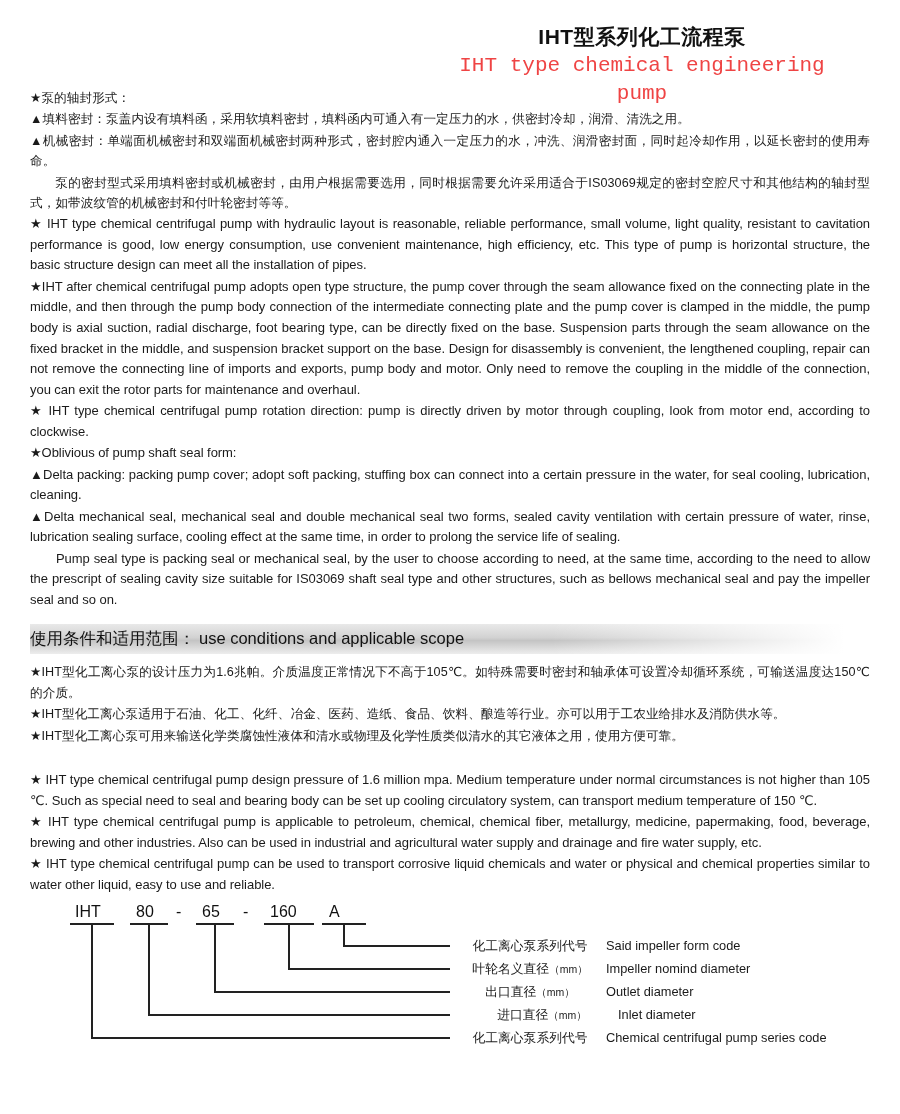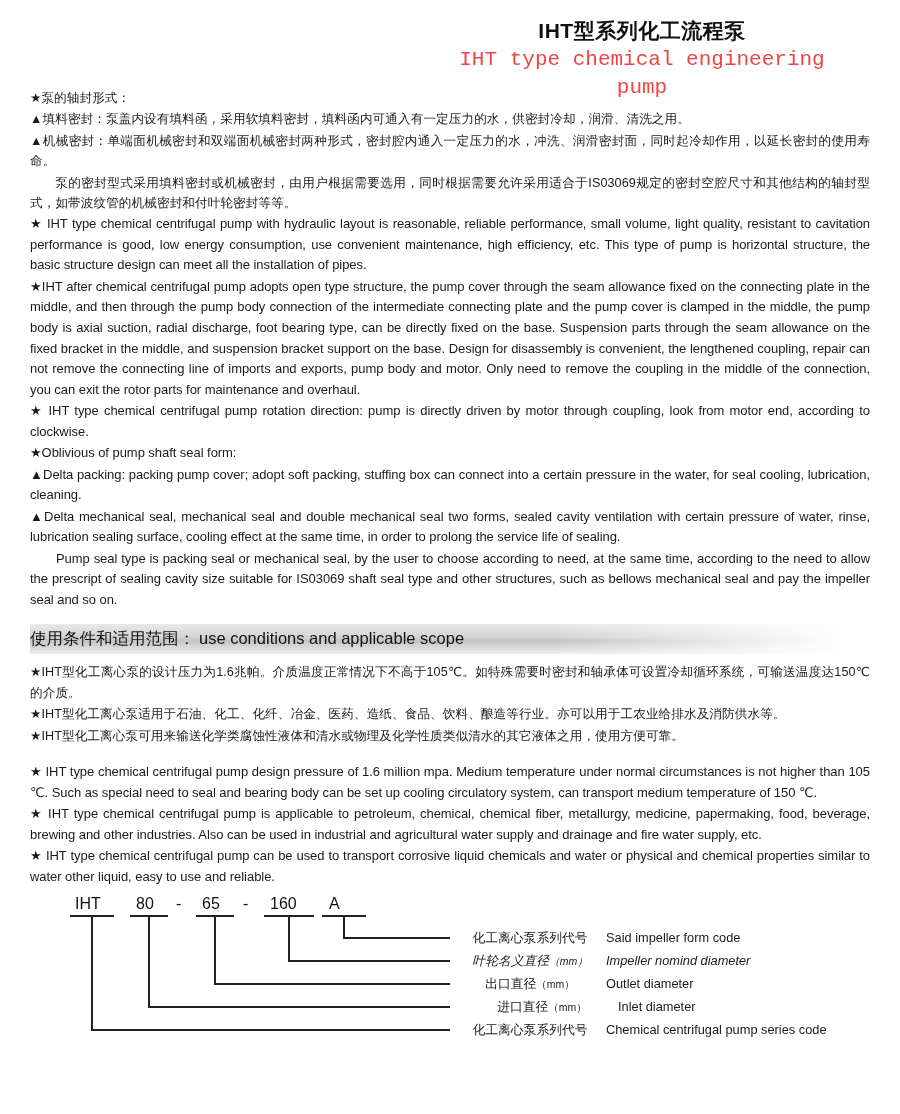--- a/index.html
+++ b/index.html
@@ -11,21 +11,21 @@
     width: 900px; height: 1114px;
     position: relative;
     font-family: "Liberation Sans", "DejaVu Sans", sans-serif;
     color: #1a1a1a;
     overflow: hidden;
   }
 
   
   .title-block {
     position: absolute;
-    top: 18px; right: 48px;
+    top: 24px; right: 48px;
     text-align: center;
     width: 420px;
   }
   .title-cn {
     font-size: 21px;
     font-weight: bold;
     letter-spacing: 0.5px;
     line-height: 1.25;
     color: #111;
   }
@@ -140,21 +140,21 @@
   <div class="section-bar">
     <span class="section-bar-text"><span>使用条件和适用范围：</span><span class="en">use conditions and applicable scope</span></span>
   </div>
 
   <div class="blk">
     <p class="cn">★IHT型化工离心泵的设计压力为1.6兆帕。介质温度正常情况下不高于105℃。如特殊需要时密封和轴承体可设置冷却循环系统，可输送温度达150℃的介质。</p>
     <p class="cn">★IHT型化工离心泵适用于石油、化工、化纤、冶金、医药、造纸、食品、饮料、酿造等行业。亦可以用于工农业给排水及消防供水等。</p>
     <p class="cn">★IHT型化工离心泵可用来输送化学类腐蚀性液体和清水或物理及化学性质类似清水的其它液体之用，使用方便可靠。</p>
   </div>
 
-  <div class="blk" style="margin-top:16px;">
+  <div class="blk" style="margin-top:24px;">
     <p class="en">★ IHT type chemical centrifugal pump design pressure of 1.6 million mpa. Medium temperature under normal circumstances is not higher than 105 ℃. Such as special need to seal and bearing body can be set up cooling circulatory system, can transport medium temperature of 150 ℃.</p>
     <p class="en">★ IHT type chemical centrifugal pump is applicable to petroleum, chemical, chemical fiber, metallurgy, medicine, papermaking, food, beverage, brewing and other industries. Also can be used in industrial and agricultural water supply and drainage and fire water supply, etc.</p>
     <p class="en">★ IHT type chemical centrifugal pump can be used to transport corrosive liquid chemicals and water or physical and chemical properties similar to water other liquid, easy to use and reliable.</p>
   </div>
 
 
   <div class="model-diagram">
     <svg width="840" height="160" viewBox="0 0 840 160">
 
       <text x="45" y="16" font-family="Liberation Sans, sans-serif" font-size="16" fill="#111">IHT</text>
@@ -181,21 +181,21 @@
 
         <path d="M119,23 L119,114 L420,114"></path>
 
         <path d="M62,23 L62,137 L420,137"></path>
       </g>
     </svg>
 
     <div class="lbl" style="left:424px; top:39px;">
       <span class="cnl"><span>化工离心泵系列代号</span><span class="mm"></span></span><span class="enl">Said impeller form code</span>
     </div>
-    <div class="lbl" style="left:424px; top:62px;font-style:italic;">
+    <div class="lbl" style="left:424px; top:62px;">
       <span class="cnl"><span>叶轮名义直径</span><span class="mm">（mm）</span></span><span class="enl">Impeller nomind diameter</span>
     </div>
     <div class="lbl" style="left:424px; top:85px;">
       <span class="cnl"><span>出口直径</span><span class="mm">（mm）</span></span><span class="enl">Outlet diameter</span>
     </div>
     <div class="lbl" style="left:424px; top:108px;margin-left:12px;">
       <span class="cnl"><span>进口直径</span><span class="mm">（mm）</span></span><span class="enl">Inlet diameter</span>
     </div>
     <div class="lbl" style="left:424px; top:131px;">
       <span class="cnl"><span>化工离心泵系列代号</span><span class="mm"></span></span><span class="enl">Chemical centrifugal pump series code</span>

